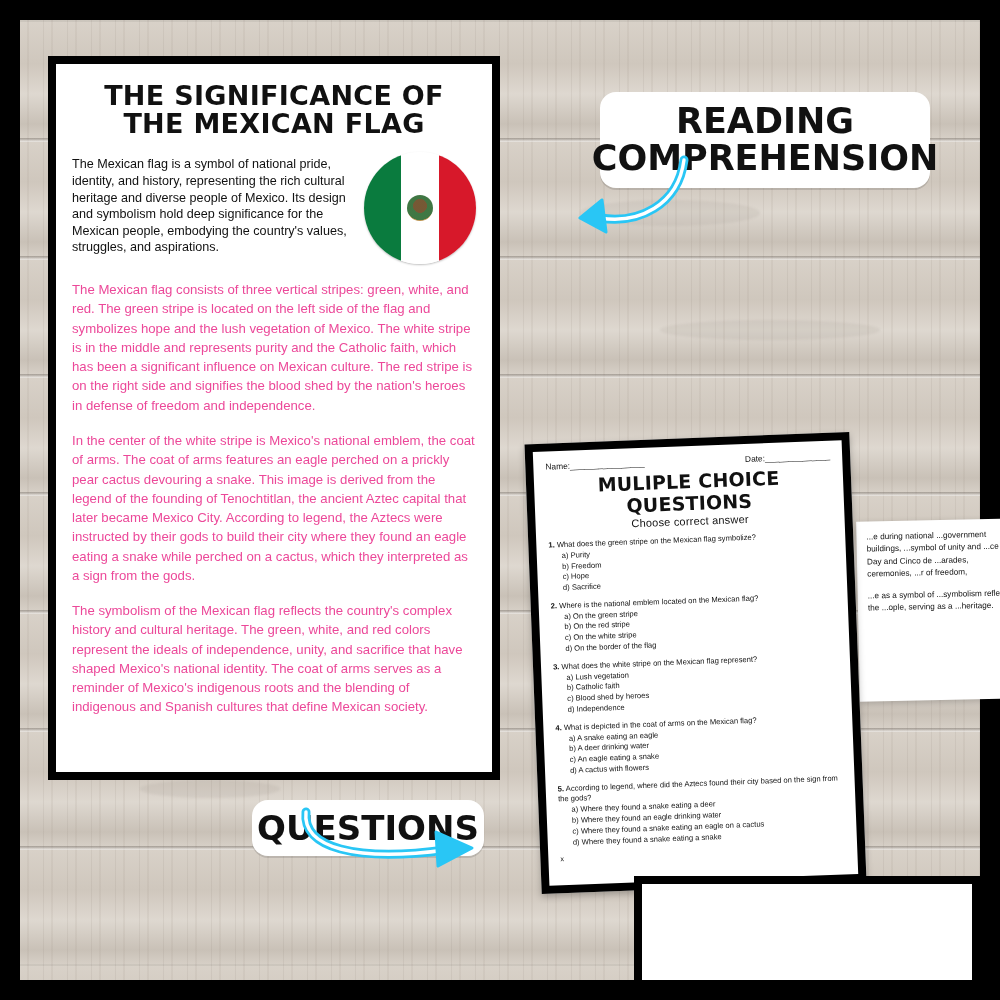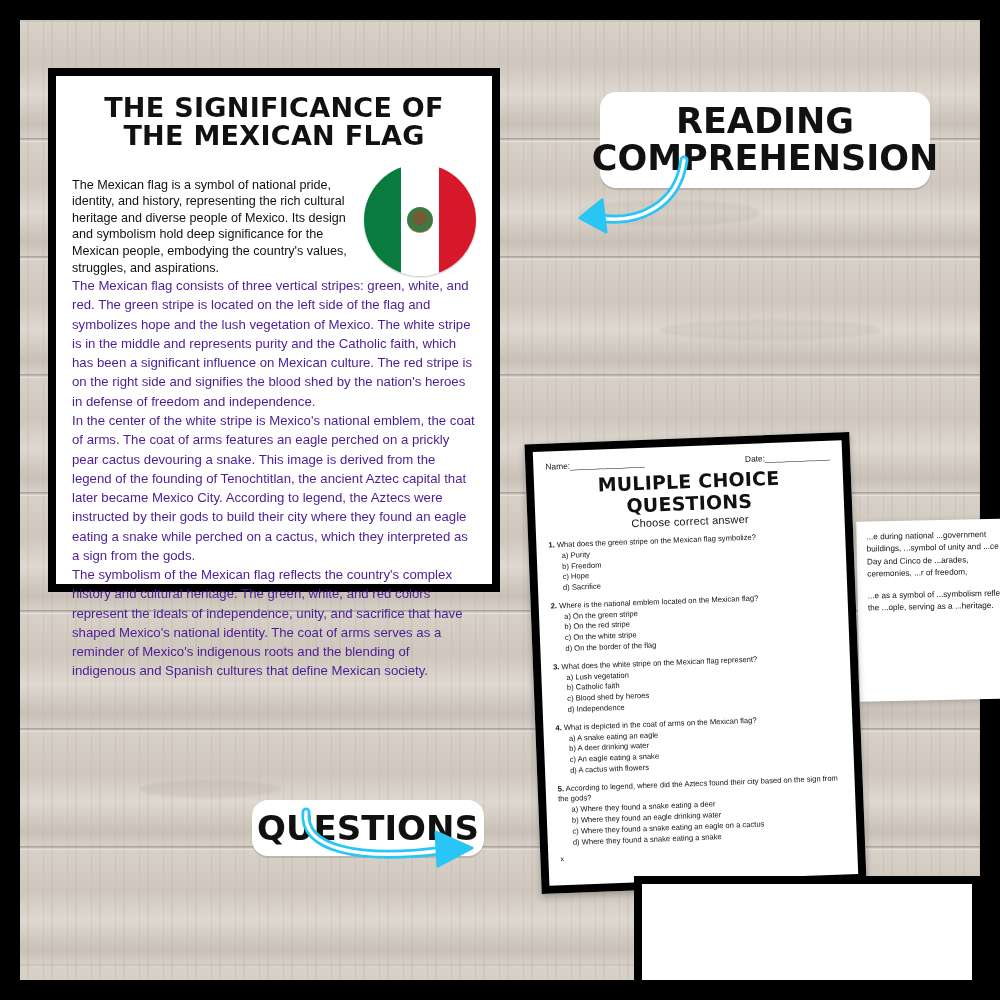--- a/index.html
+++ b/index.html
@@ -26,40 +26,40 @@
   }
   .plank-line{position:absolute;left:0;width:100%;height:4px;
     background:linear-gradient(180deg,rgba(90,80,72,0.35),rgba(255,255,255,0.5));}
   .grain{position:absolute;border-radius:50%;background:rgba(130,118,108,0.10);filter:blur(1px);}
 
   
   .paper{position:absolute;background:#ffffff;}
   .framed{border:8px solid #000;}
 
   
-  #article{left:48px;top:68px;width:452px;height:524px;box-sizing:border-box;padding:14px 16px 21px 16px;}
+  #article{left:48px;top:56px;width:452px;height:724px;box-sizing:border-box;padding:14px 16px 21px 16px;}
   #article h1{
     font-family:"DejaVu Sans", sans-serif;
     font-weight:bold;text-align:center;margin:4px 0 10px 0;
     font-size:27px;line-height:1.04;letter-spacing:0.3px;text-transform:uppercase;color:#111;
   }
-  .intro-row{display:flex;gap:4px;align-items:flex-end;}
+  .intro-row{display:flex;gap:4px;align-items:center;}
   .intro-text{font-size:12.6px;line-height:1.32;color:#111;flex:1 1 auto;}
   .flag-circle{
     width:112px;height:112px;border-radius:50%;flex:0 0 112px;margin-top:4px;
     background:linear-gradient(90deg,#0a7b3e 0 33.3%, #ffffff 33.3% 66.6%, #d7182a 66.6% 100%);
     position:relative;overflow:hidden;box-shadow:0 1px 2px rgba(0,0,0,0.25);
   }
   .flag-emblem{
     position:absolute;left:50%;top:50%;transform:translate(-50%,-50%);
     width:26px;height:26px;border-radius:50%;
     background:radial-gradient(circle at 50% 42%, #6b4a23 0 34%, #2f6b33 36% 70%, #b5893f 72% 100%);
     opacity:.92;
   }
-  .body-p{font-size:13.2px;line-height:1.46;color:#4c1d95;margin:0 0 0 0;}
+  .body-p{font-size:13.2px;line-height:1.46;color:#ec4899;margin:16px 0 0 0;}
 
   
   .bubble{
     position:absolute;background:#fff;border-radius:16px;
     font-family:"DejaVu Sans", sans-serif;font-weight:bold;text-transform:uppercase;
     text-align:center;color:#111;display:flex;align-items:center;justify-content:center;
     box-shadow:0 2px 0 rgba(0,0,0,0.12);
     margin-top:40px;
   }
   #label-reading{left:600px;top:52px;width:330px;height:96px;font-size:35px;line-height:1.06;padding:4px 10px;box-sizing:border-box;}

